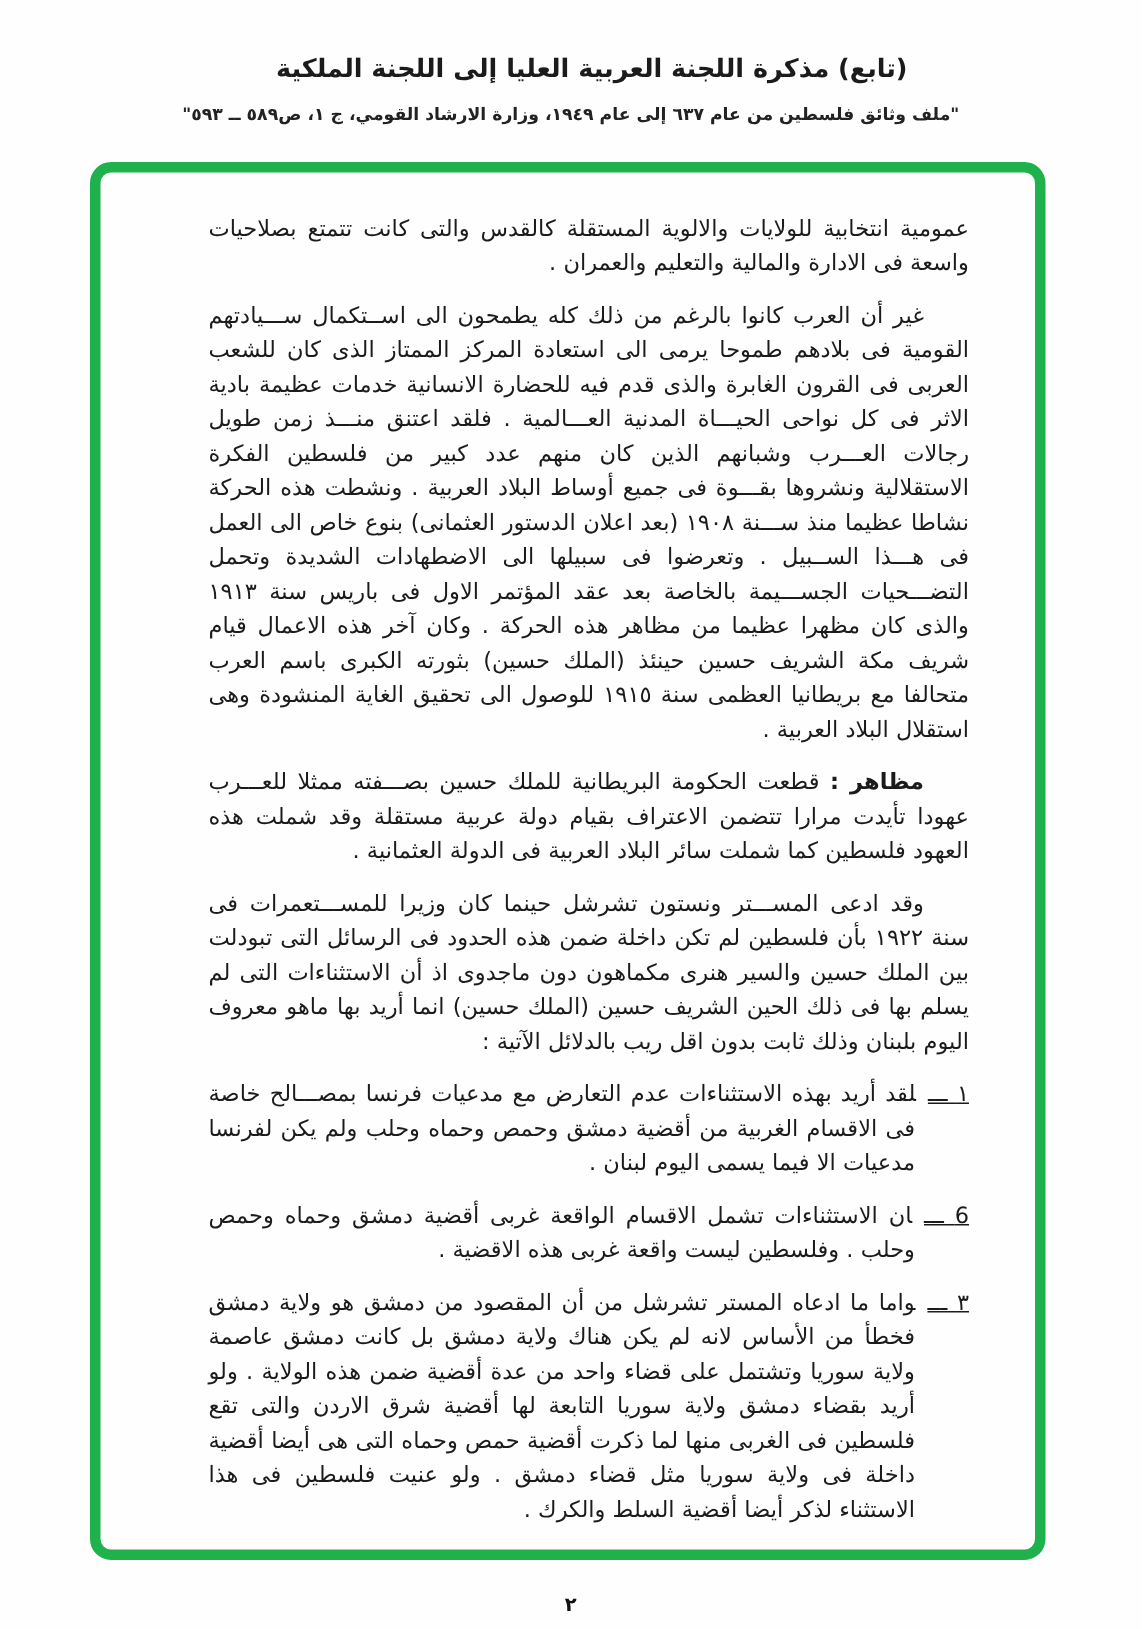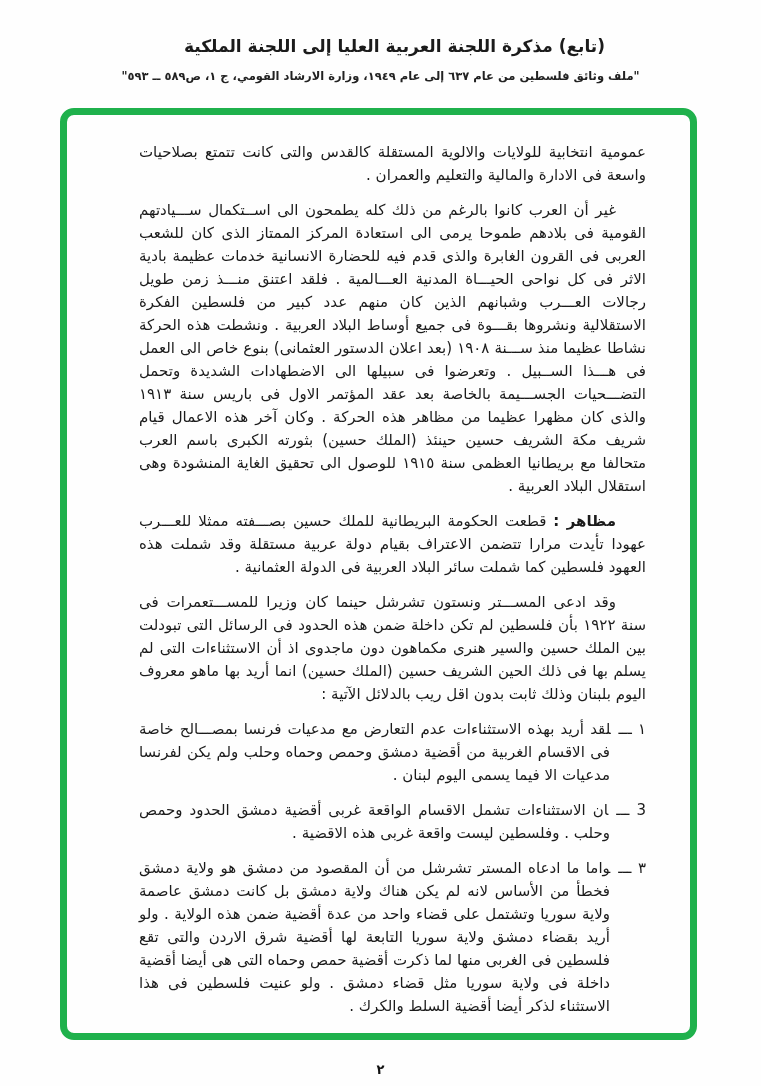--- a/index.html
+++ b/index.html
@@ -54,21 +54,21 @@
   }
   .para { margin: 0 0 12px 0; text-indent: 30px; }
   .para.no-indent { text-indent: 0; }
   .lead { font-weight: bold; }
   .items { margin: 0; }
   .item {
     margin: 0 0 12px 0;
     padding-right: 36px;
     text-indent: -36px;
   }
-  .num { margin-left: 8px; white-space: nowrap; }
+  .num { margin-left: 8px; white-space: nowrap; text-decoration: underline; }
   .doc-footer {
     position: absolute;
     bottom: 8px; left: 0; right: 0;
     text-align: center;
   }
   .pagenum { font-size: 13px; font-weight: bold; color: #111; }
 </style>
 </head>
 <body>
 
@@ -85,21 +85,21 @@
       <p class="para no-indent">عمومية انتخابية للولايات والالوية المستقلة كالقدس والتى كانت تتمتع بصلاحيات واسعة فى الادارة والمالية والتعليم والعمران .</p>
 
       <p class="para">غير أن العرب كانوا بالرغم من ذلك كله يطمحون الى اســتكمال ســـيادتهم القومية فى بلادهم طموحا يرمى الى استعادة المركز الممتاز الذى كان للشعب العربى فى القرون الغابرة والذى قدم فيه للحضارة الانسانية خدمات عظيمة بادية الاثر فى كل نواحى الحيـــاة المدنية العـــالمية . فلقد اعتنق منـــذ زمن طويل رجالات العـــرب وشبانهم الذين كان منهم عدد كبير من فلسطين الفكرة الاستقلالية ونشروها بقـــوة فى جميع أوساط البلاد العربية . ونشطت هذه الحركة نشاطا عظيما منذ ســـنة ١٩٠٨ (بعد اعلان الدستور العثمانى) بنوع خاص الى العمل فى هـــذا الســبيل . وتعرضوا فى سبيلها الى الاضطهادات الشديدة وتحمل التضـــحيات الجســـيمة بالخاصة بعد عقد المؤتمر الاول فى باريس سنة ١٩١٣ والذى كان مظهرا عظيما من مظاهر هذه الحركة . وكان آخر هذه الاعمال قيام شريف مكة الشريف حسين حينئذ (الملك حسين) بثورته الكبرى باسم العرب متحالفا مع بريطانيا العظمى سنة ١٩١٥ للوصول الى تحقيق الغاية المنشودة وهى استقلال البلاد العربية .</p>
 
       <p class="para"><b class="lead">مظاهر :</b> <span>قطعت الحكومة البريطانية للملك حسين بصـــفته ممثلا للعـــرب عهودا تأيدت مرارا تتضمن الاعتراف بقيام دولة عربية مستقلة وقد شملت هذه العهود فلسطين كما شملت سائر البلاد العربية فى الدولة العثمانية .</span></p>
 
       <p class="para">وقد ادعى المســـتر ونستون تشرشل حينما كان وزيرا للمســـتعمرات فى سنة ١٩٢٢ بأن فلسطين لم تكن داخلة ضمن هذه الحدود فى الرسائل التى تبودلت بين الملك حسين والسير هنرى مكماهون دون ماجدوى اذ أن الاستثناءات التى لم يسلم بها فى ذلك الحين الشريف حسين (الملك حسين) انما أريد بها ماهو معروف اليوم بلبنان وذلك ثابت بدون اقل ريب بالدلائل الآتية :</p>
 
       <div class="items">
         <p class="item"><span class="num">١ ـــ</span><span>لقد أريد بهذه الاستثناءات عدم التعارض مع مدعيات فرنسا بمصـــالح خاصة فى الاقسام الغربية من أقضية دمشق وحمص وحماه وحلب ولم يكن لفرنسا مدعيات الا فيما يسمى اليوم لبنان .</span></p>
-        <p class="item"><span class="num">3 ـــ</span><span>ان الاستثناءات تشمل الاقسام الواقعة غربى أقضية دمشق الحدود وحمص وحلب . وفلسطين ليست واقعة غربى هذه الاقضية .</span></p>
+        <p class="item"><span class="num">6 ـــ</span><span>ان الاستثناءات تشمل الاقسام الواقعة غربى أقضية دمشق وحماه وحمص وحلب . وفلسطين ليست واقعة غربى هذه الاقضية .</span></p>
         <p class="item"><span class="num">٣ ـــ</span><span>واما ما ادعاه المستر تشرشل من أن المقصود من دمشق هو ولاية دمشق فخطأ من الأساس لانه لم يكن هناك ولاية دمشق بل كانت دمشق عاصمة ولاية سوريا وتشتمل على قضاء واحد من عدة أقضية ضمن هذه الولاية . ولو أريد بقضاء دمشق ولاية سوريا التابعة لها أقضية شرق الاردن والتى تقع فلسطين فى الغربى منها لما ذكرت أقضية حمص وحماه التى هى أيضا أقضية داخلة فى ولاية سوريا مثل قضاء دمشق . ولو عنيت فلسطين فى هذا الاستثناء لذكر أيضا أقضية السلط والكرك .</span></p>
       </div>
 
       <p class="para">فالملك حسين استنادا الى العهود المذكورة قام بثورته الكبرى ودعا اليهـــا العرب فى مختلف البلاد العربية فكان متطوعو فلســـطين من أول الوافـــدين الذين انضموا الى جيوش الثورة العربية . وقد كانت الطيارات تلقى فى فلسطين المناشير</p>
 
     </div>
   </section>
 
   <footer class="doc-footer">
     <span class="pagenum">٢</span>

